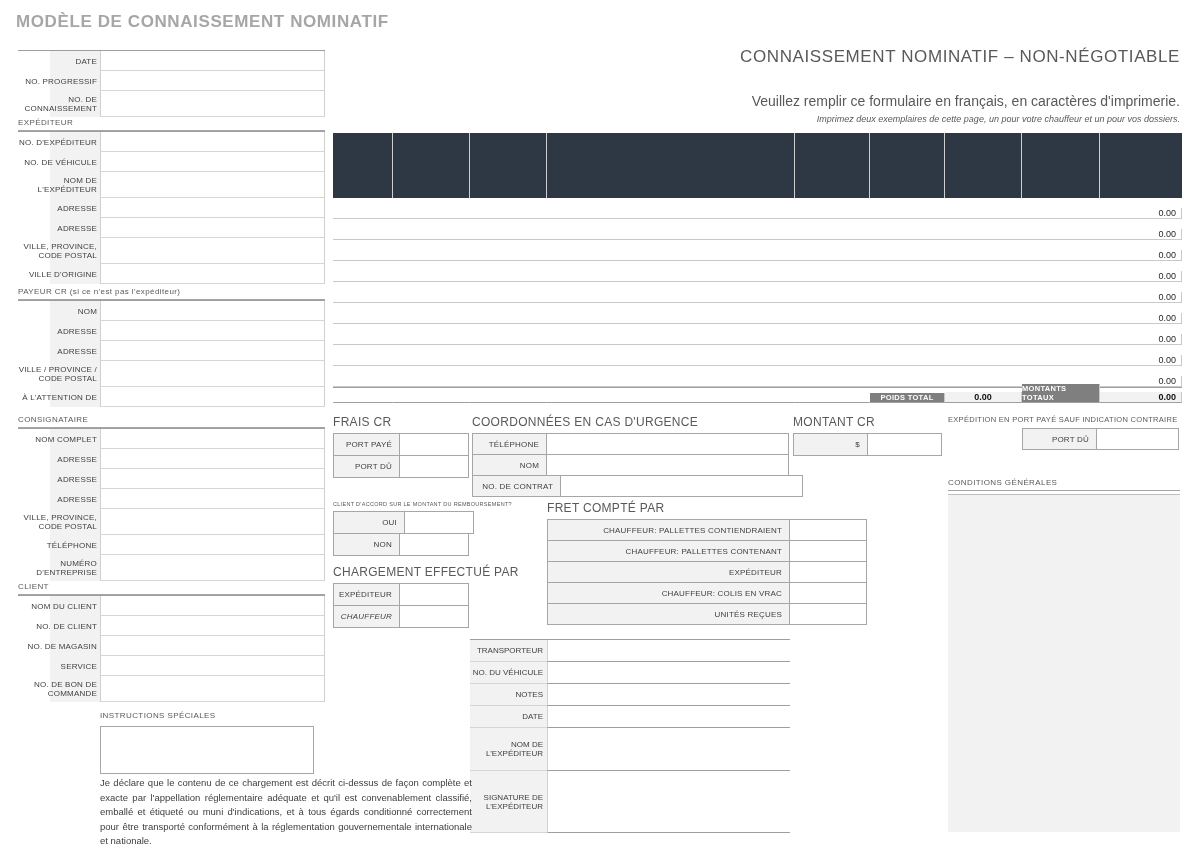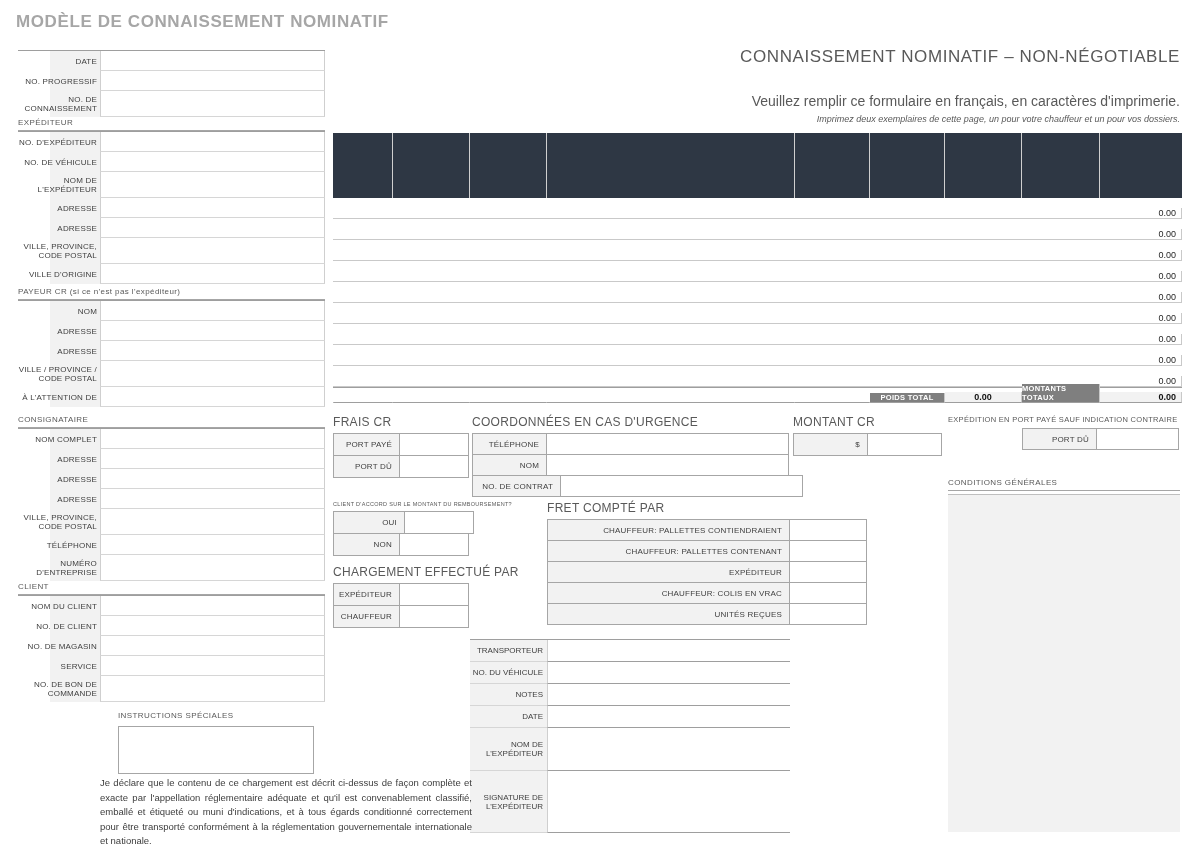--- a/index.html
+++ b/index.html
@@ -68,21 +68,21 @@
   .srow { display:flex; min-height:22px; }
   .srow .slbl { width:77px; flex:none; background:#f2f2f2; display:flex; align-items:center; justify-content:flex-end;
                 text-align:right; padding:4px 4px 4px 0; font-size:8px; line-height:9px; color:#404040; border-bottom:1px solid #d6d6d6; }
   .srow .sfld { flex:1; background:#fff; border-left:1px solid #cfcfcf; border-bottom:1px solid #9e9e9e; }
   .srow.tall { min-height:43px; }
   .srow.xtall { min-height:62px; }
 
   
   .cond { position:absolute; left:948px; top:478px; width:232px; }
   .cond .box { margin-top:3px; height:338px; background:#f2f2f2; border-top:1px solid #bfbfbf; }
-  .instr { position:absolute; left:100px; top:711px; width:196px;margin-left:18px; }
+  .instr { position:absolute; left:100px; top:711px; width:214px; }
   .instr .box { margin-top:3px; height:48px; background:#fff; border:1px solid #a6a6a6; }
   .decl { position:absolute; left:100px; top:776px; width:372px; font-size:9.5px; line-height:14.5px; color:#3d3d3d; text-align:justify; }
 </style>
 </head>
 <body>
 
 <div class="page">
 
   <div class="title">MODÈLE DE CONNAISSEMENT NOMINATIF</div>
   <div class="heading">CONNAISSEMENT NOMINATIF – NON-NÉGOTIABLE</div>
@@ -415,21 +415,21 @@
   </div>
 
   <div class="msec" style="left:333px; top:565px;">
     <div class="m-h">CHARGEMENT EFFECTUÉ PAR</div>
     <div>
         <div class="mrow">
         <div class="mlbl" style="width:67px; height:23px;">EXPÉDITEUR</div>
         <div class="mfld" style="width:70px; height:23px;"></div>
       </div>
         <div class="mrow">
-        <div class="mlbl" style="width:67px; height:23px;">CHAUFFEUR</div>
+        <div class="mlbl" style="width:67px; height:23px;font-style:italic;">CHAUFFEUR</div>
         <div class="mfld" style="width:70px; height:23px;"></div>
       </div>
       </div>
   </div>
 
   <div class="msec" style="left:547px; top:501px;">
     <div class="m-h">FRET COMPTÉ PAR</div>
     <div>
         <div class="mrow">
         <div class="mlbl" style="width:243px; height:22px;">CHAUFFEUR: PALLETTES CONTIENDRAIENT</div>

